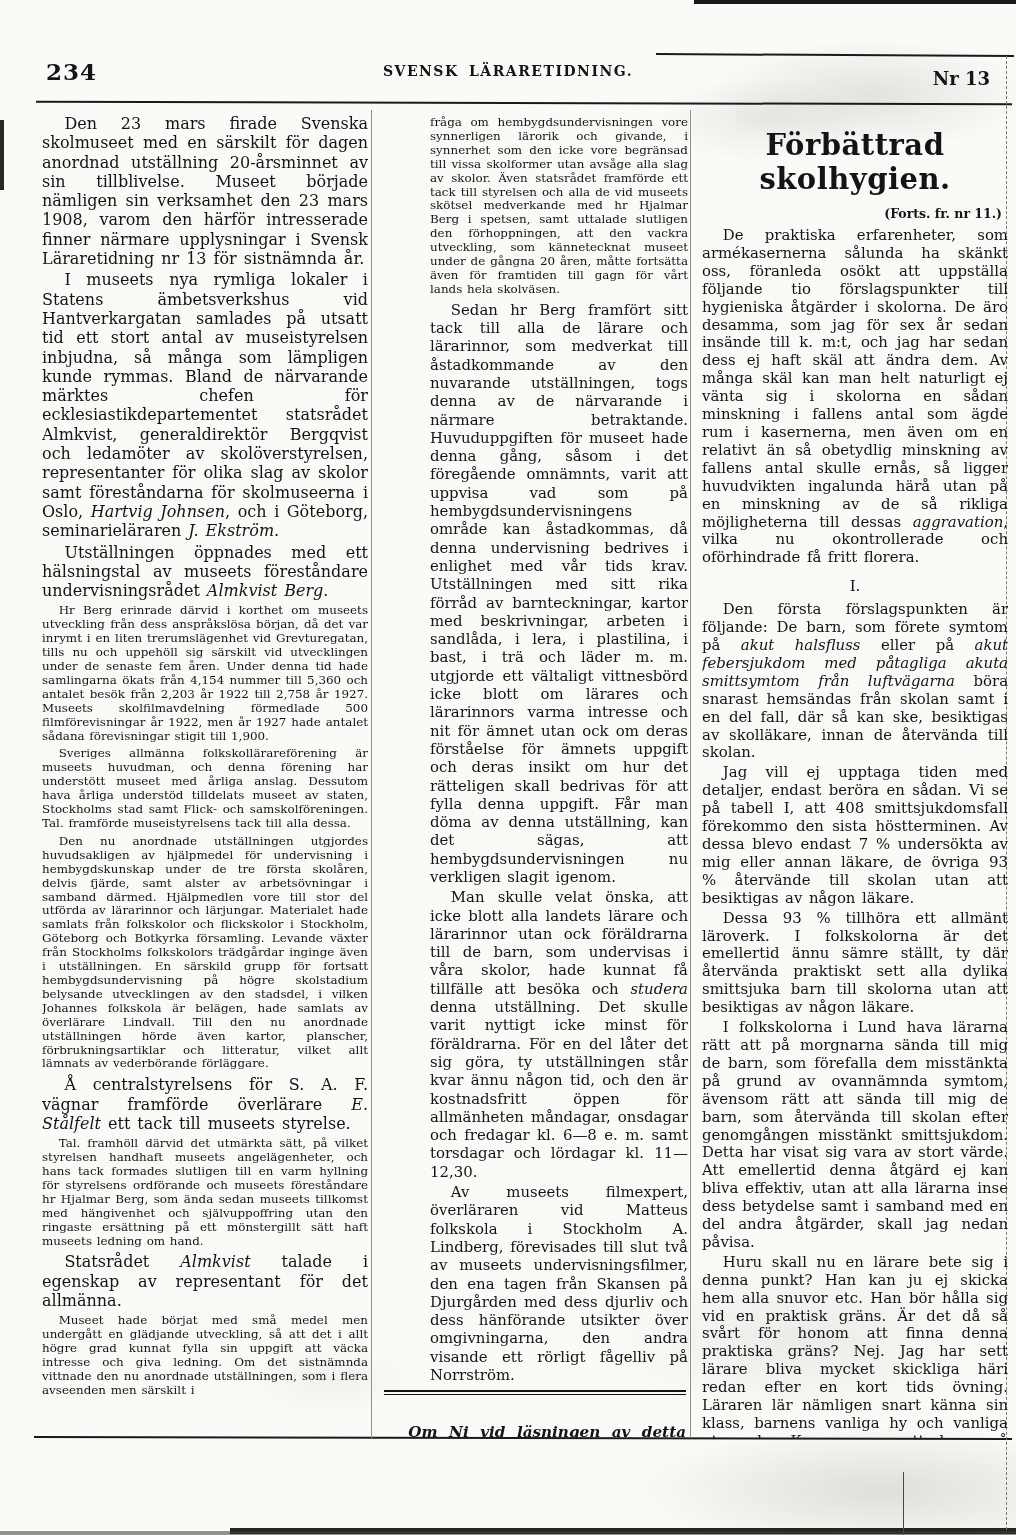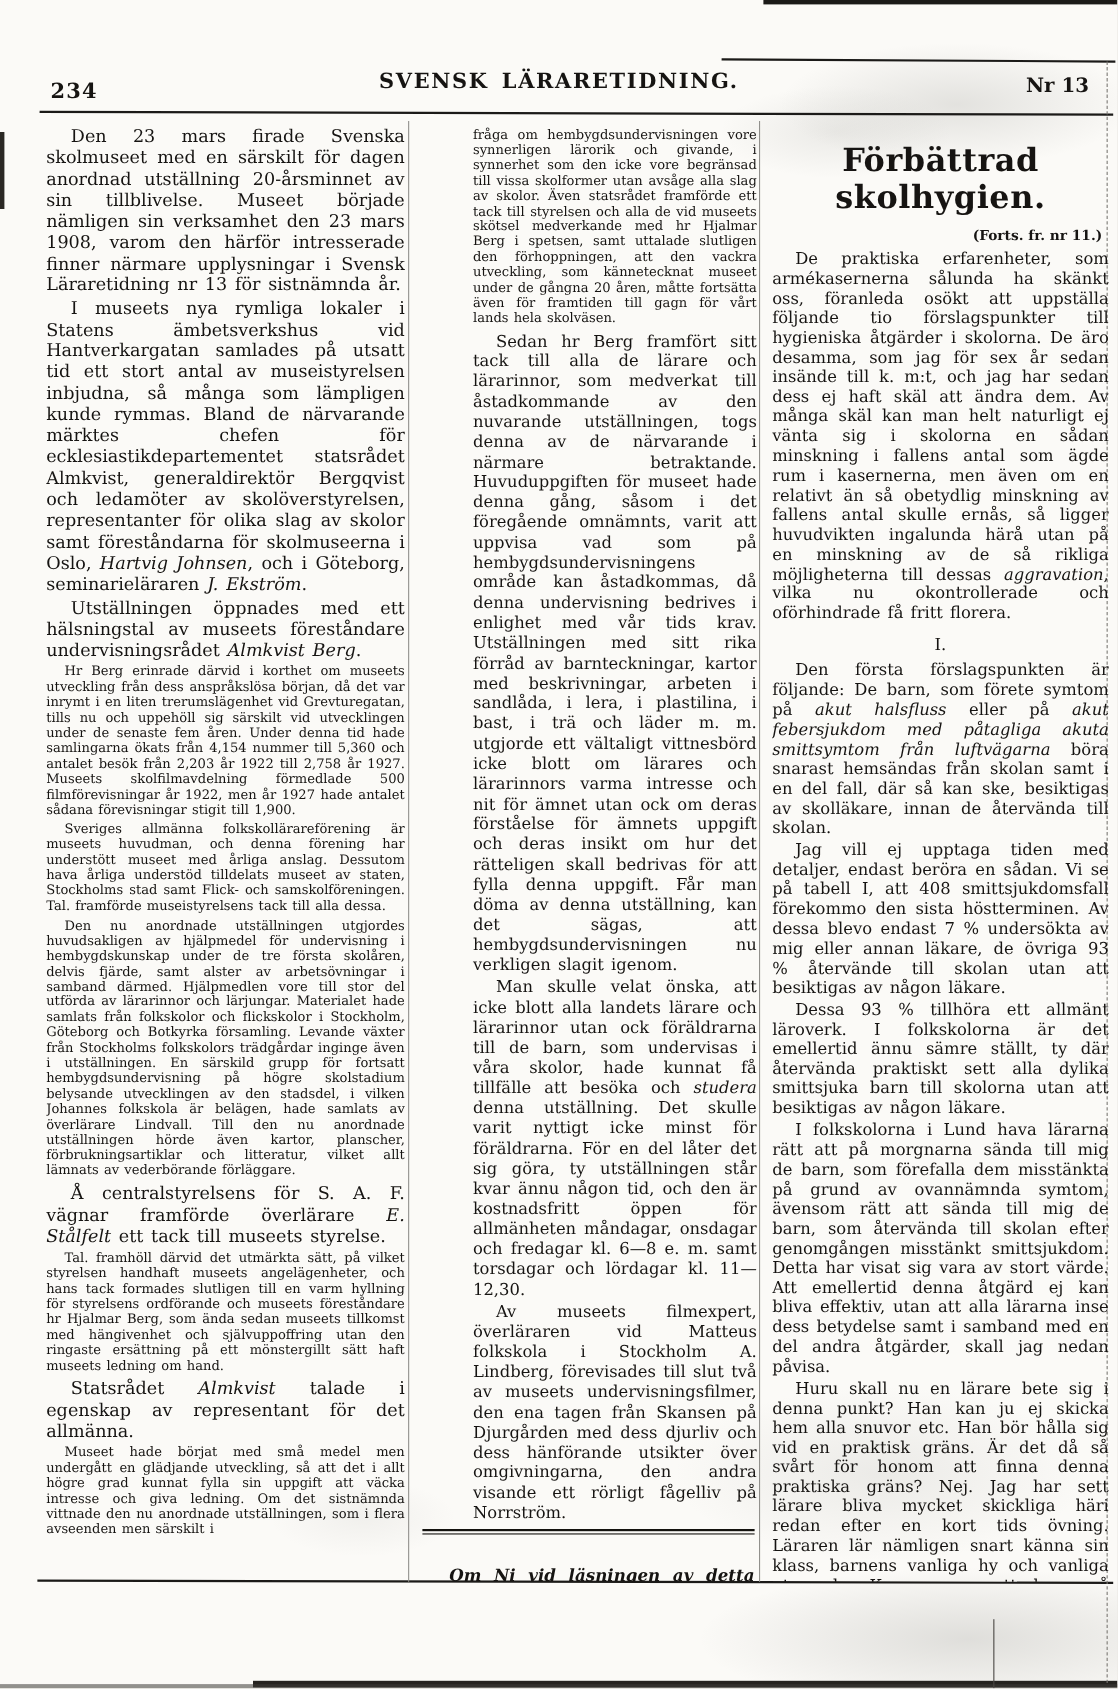--- a/index.html
+++ b/index.html
@@ -13,23 +13,23 @@
     font-family:"DejaVu Serif","Liberation Serif",serif;
     background:
       radial-gradient(ellipse 230px 80px at 870px 95px, rgba(140,140,135,.22), transparent 70%),
       radial-gradient(ellipse 150px 60px at 760px 120px, rgba(150,150,145,.16), transparent 70%),
       radial-gradient(ellipse 260px 110px at 800px 1340px, rgba(140,140,135,.14), transparent 72%),
       radial-gradient(ellipse 340px 90px at 880px 1490px, rgba(110,110,105,.20), transparent 72%),
       radial-gradient(ellipse 120px 50px at 330px 1380px, rgba(150,150,145,.10), transparent 70%),
       #fbfaf7;
   }
   
-  .pgnum{position:absolute;left:46px;top:72px;font-size:19px;font-weight:bold;letter-spacing:1px;}
+  .pgnum{position:absolute;left:46px;top:58px;font-size:23px;font-weight:bold;letter-spacing:1px;}
   .masthead{position:absolute;left:0;top:63px;width:1016px;text-align:center;
-    font-size:19px;font-weight:bold;letter-spacing:1.5px;word-spacing:4px;}
+    font-size:14px;font-weight:bold;letter-spacing:1.5px;word-spacing:4px;}
   .issue{position:absolute;right:26px;top:68px;font-size:18px;font-weight:bold;}
   
   .rule{position:absolute;background:#1b1a18;}
   .rule-head{left:36px;top:102px;width:976px;height:2px;transform:rotate(.15deg);}
   .rule-issue{left:656px;top:54px;width:358px;height:2px;transform:rotate(.3deg);}
   .rule-bottom{left:34px;top:1437px;width:978px;height:2px;transform:rotate(.12deg);}
   .edge-top{left:694px;top:0;width:322px;height:4px;}
   .edge-bottom{left:230px;top:1528px;width:786px;height:6px;background:#262420;}
   .edge-bottom2{left:0;top:1531px;width:1016px;height:4px;background:rgba(60,58,54,.55);}
   .scratch{left:903px;top:1472px;width:1px;height:63px;background:#4a4844;}

